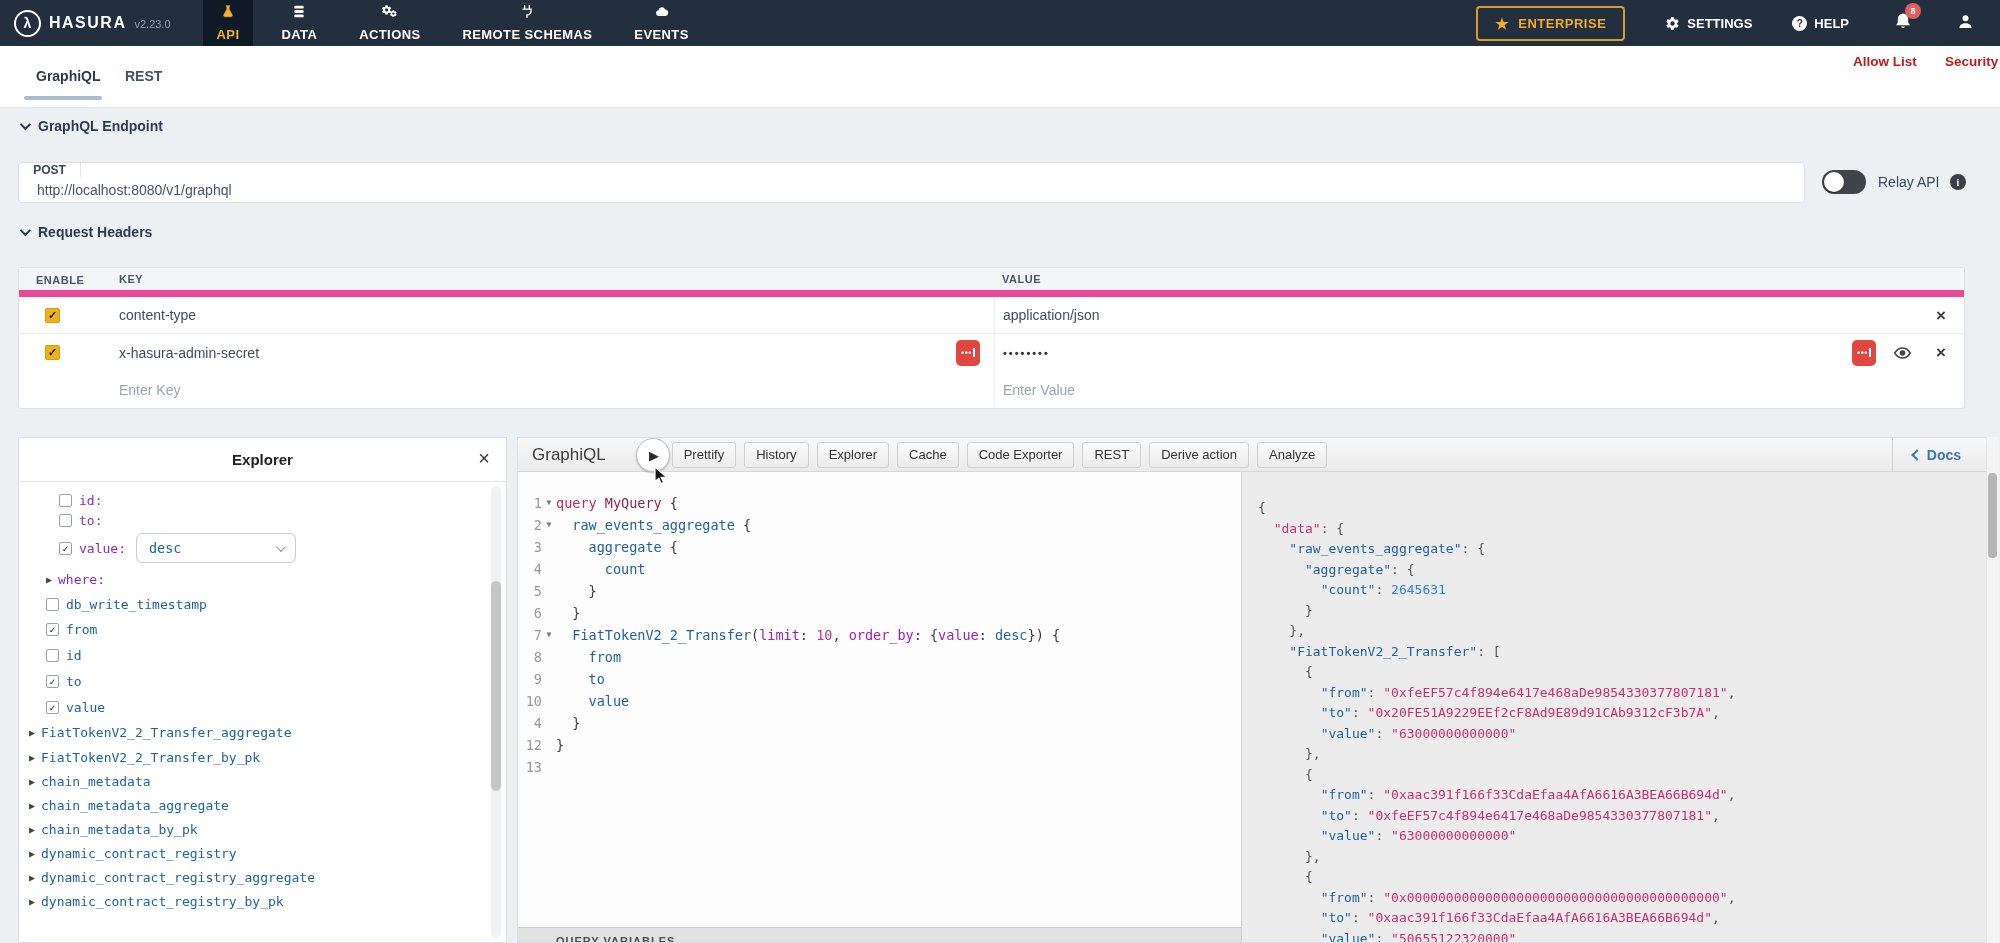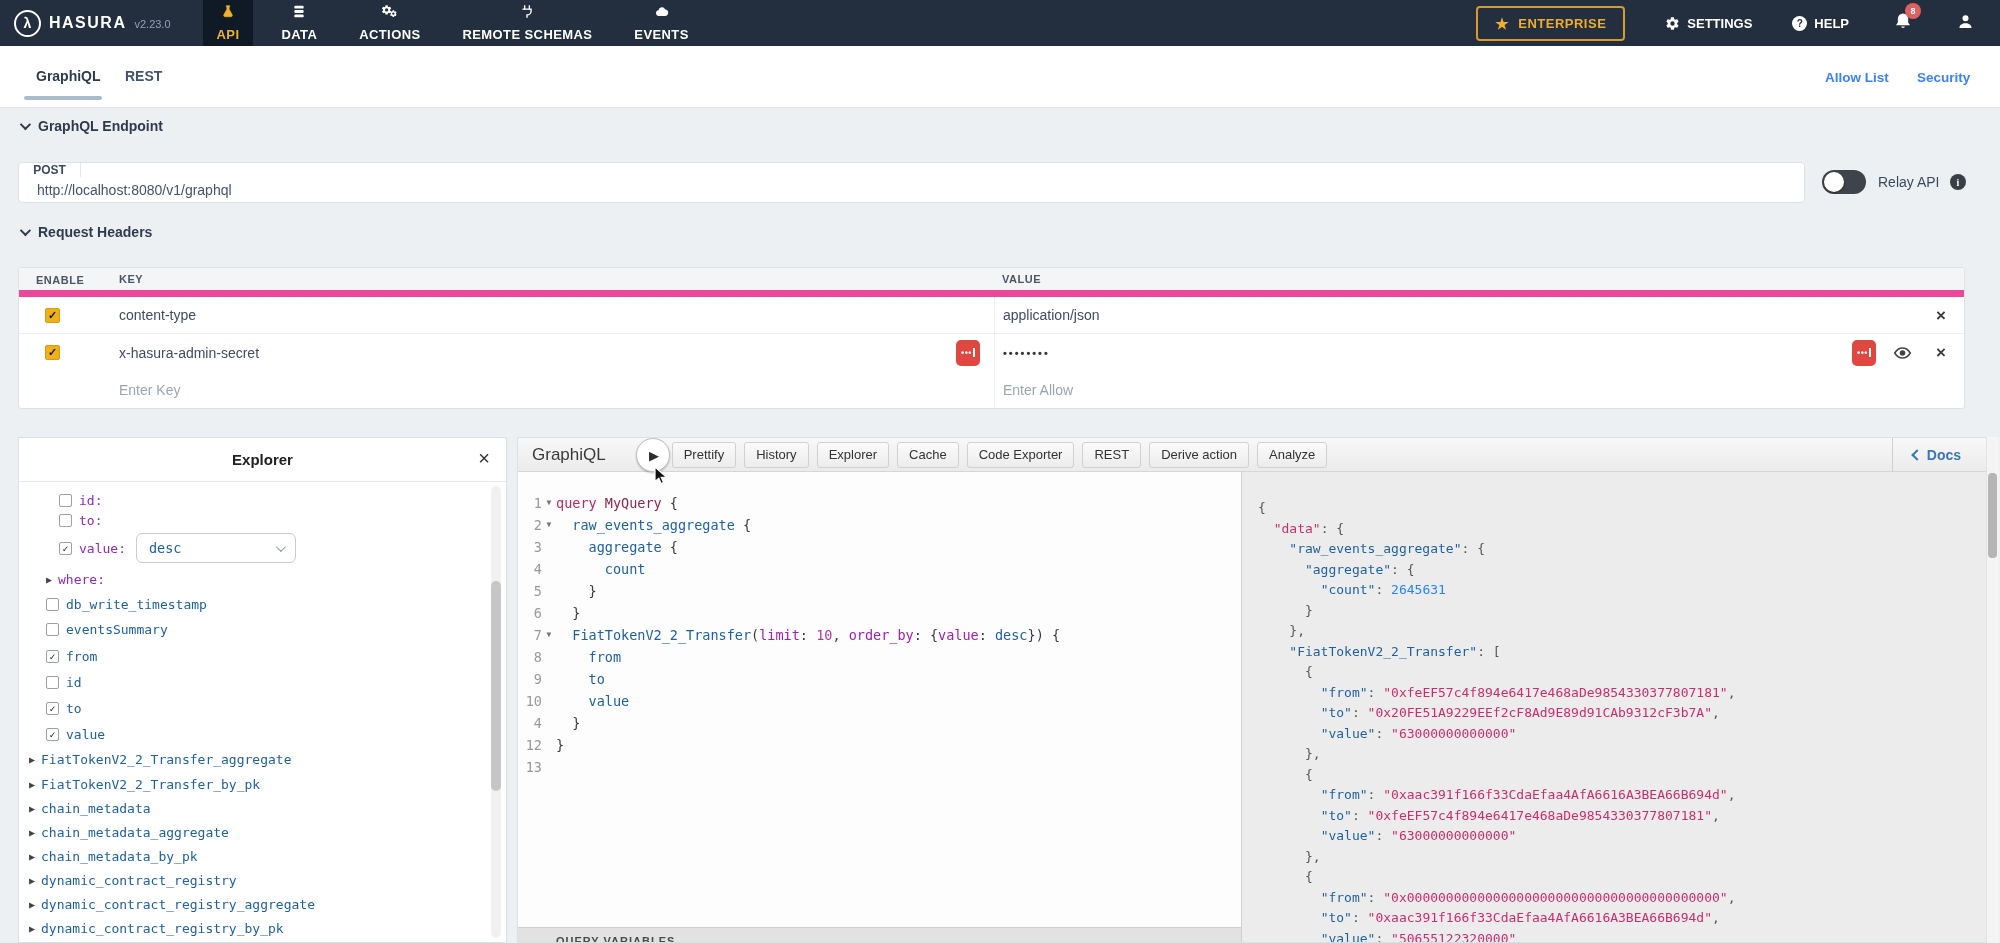--- a/index.html
+++ b/index.html
@@ -25,21 +25,21 @@
   .nav-link { display:flex; align-items:center; gap:7px; color:#fff; font-size:13px; font-weight:bold; margin-left:40px; cursor:pointer; }
   .help-circ { width:15px; height:15px; border-radius:50%; background:#fff; color:#232f3e; font-size:10px; font-weight:bold; display:flex; align-items:center; justify-content:center; }
   .bell-wrap { position:relative; margin-left:44px; cursor:pointer; }
   .badge { position:absolute; top:-8px; right:-8px; width:16px; height:16px; background:#e05f5f; border-radius:50%; color:#fff; font-size:9px; font-weight:bold; display:flex; align-items:center; justify-content:center; }
   .user-wrap { margin-left:44px; cursor:pointer; }
 
   
   .tabbar { position:absolute; left:0; top:46px; width:2000px; height:62px; background:#fff; border-bottom:1px solid #e2e5e9; }
   .tab { position:absolute; top:22px; font-size:14px; font-weight:bold; color:#2c3a4e; cursor:pointer; }
   .tab-underline { position:absolute; left:24px; top:50px; width:78px; height:4px; background:#a9bccc; border-radius:2px; }
-  .tab-right { position:absolute; top:24px; font-size:13.5px; font-weight:bold; color:#3b82f6; cursor:pointer; }
+  .tab-right { position:absolute; top:8px; font-size:13.5px; font-weight:bold; color:#b91c1c; cursor:pointer;margin-left:28px; }
 
   
   .sect-head { position:absolute; display:flex; align-items:center; gap:10px; font-size:14px; font-weight:bold; color:#2f3a4c; cursor:pointer; }
   .chev { width:8px; height:8px; border-right:2px solid #2f3a4c; border-bottom:2px solid #2f3a4c; transform:rotate(45deg) translateY(-2px); }
 
   
   .endpoint { position:absolute; left:18px; top:162px; width:1787px; height:41px; background:#fff; border:1px solid #dde1e6; border-radius:4px; display:flex; align-items:stretch;flex-direction:column; }
   .post-chip { width:62px; border-right:1px solid #e3e6ea; display:flex; align-items:center; justify-content:center; font-size:12px; font-weight:bold; color:#3b4a5e; }
   .endpoint-url { flex:1; display:flex; align-items:center; padding-left:18px; font-size:14px; color:#45536b; }
   .toggle { position:absolute; left:1822px; top:170px; width:44px; height:24px; background:#3f434a; border-radius:12px; cursor:pointer; }
@@ -292,21 +292,21 @@
             <span class="row-x">×</span>
           </div>
         </div>
       </div>
     <div class="hrow">
       <div class="col-enable"></div>
       <div class="col-key">
           <span class="ph">Enter Key</span>
         </div>
       <div class="col-value">
-          <span class="ph">Enter Allow</span>
+          <span class="ph">Enter Value</span>
         </div>
     </div>
   </div>
 
   <div class="explorer">
     <div class="exp-head">
       <span class="exp-title">Explorer</span>
       <span class="exp-close">×</span>
     </div>
     <div class="exp-tree" id="explorer-tree">
@@ -326,24 +326,20 @@
             <span class="dd-chev"></span>
           </div>
         </div>
         <div class="exp-row" style="height: 26px; padding-left: 27px;">
           <span class="exp-arrow">▶</span>
           <span class="lab-arg">where:</span>
         </div>
         <div class="exp-row" style="height: 24px; padding-left: 27px;">
           <span class="xcheck"></span>
           <span class="lab-field">db_write_timestamp</span>
-        </div>
-        <div class="exp-row" style="height: 27px; padding-left: 27px;">
-          <span class="xcheck"></span>
-          <span class="lab-field">eventsSummary</span>
         </div>
         <div class="exp-row" style="height: 26px; padding-left: 27px;">
           <span class="xcheck">✓</span>
           <span class="lab-field">from</span>
         </div>
         <div class="exp-row" style="height: 27px; padding-left: 27px;">
           <span class="xcheck"></span>
           <span class="lab-field">id</span>
         </div>
         <div class="exp-row" style="height: 25px; padding-left: 27px;">

